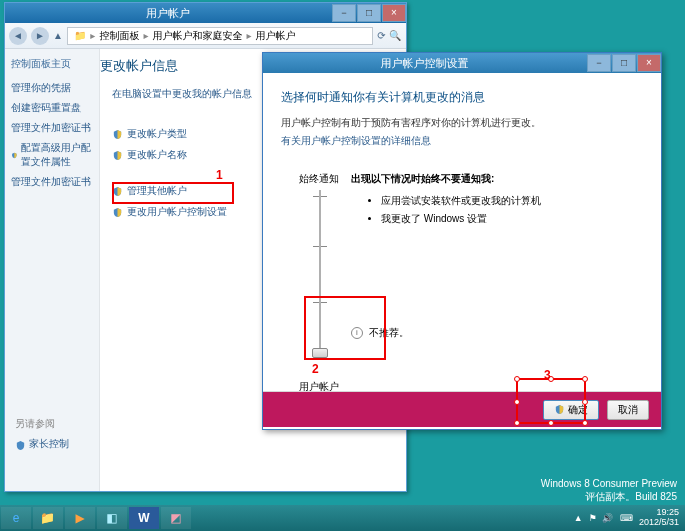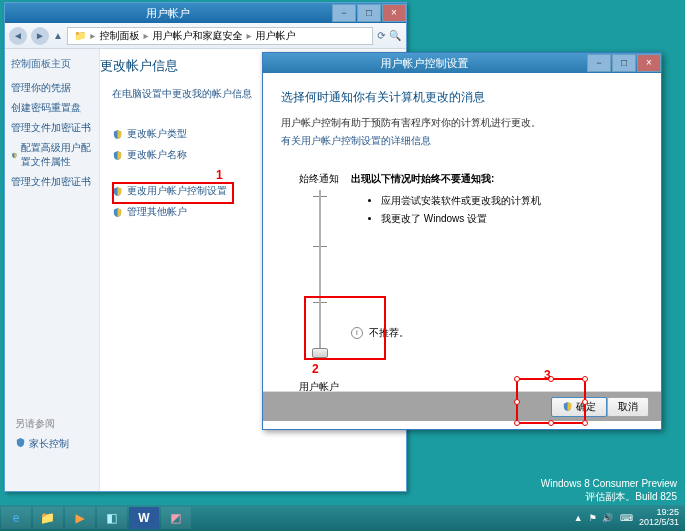--- a/index.html
+++ b/index.html
@@ -17,21 +17,21 @@
 .bread{flex:1;background:#fff;border:1px solid #c0c8d0;height:18px;display:flex;align-items:center;padding:0 4px;}
 .bread span{margin:0 2px;}
 .bread .sep{color:#888;}
 .search-box{width:100px;background:#fff;border:1px solid #c0c8d0;height:18px;padding:0 4px;color:#888;}
 
 .body-area{display:flex;height:calc(100% - 46px);}
 .sidebar{width:95px;background:#f0f4f8;border-right:1px solid #e0e4e8;padding:8px 6px;font-size:10px;}
 .side-title{color:#3a6a9a;margin-bottom:10px;}
 .side-link{color:#2a5a8a;margin:6px 0;display:flex;align-items:center;gap:3px;}
 .see-also{position:absolute;bottom:40px;left:10px;font-size:10px;color:#888;}
-.see-also-link{color:#2a5a8a;margin-top:6px;display:flex;align-items:flex-start;gap:3px;}
+.see-also-link{color:#2a5a8a;margin-top:6px;display:flex;align-items:flex-end;gap:3px;}
 
 .main-pane{flex:1;font-size:10px;margin-top:8px;}
 .main-heading{color:#0a4a7a;font-size:13px;margin-bottom:12px;font-weight:normal;}
 .sub-link{color:#2a5a8a;margin:7px 0 7px 12px;display:flex;align-items:center;gap:4px;}
 .red-box-1{border:2px solid #e00;position:absolute;left:112px;top:182px;width:122px;height:22px;}
 .anno{color:#e00;font-weight:bold;font-size:12px;position:absolute;}
 
 
 .win-uac{position:absolute;left:262px;top:52px;width:400px;height:378px;background:#fff;border:1px solid #3a7abf;box-shadow:2px 2px 6px rgba(0,0,0,0.4);}
 .win-uac .title-bar{background:linear-gradient(#4a9ad0,#2a7ab0);}
@@ -48,21 +48,21 @@
 .slider-tick.r{left:40px;}
 .slider-thumb{position:absolute;left:31px;width:16px;height:10px;background:linear-gradient(#f0f0f0,#d0d0d0);border:1px solid #888;border-radius:2px;}
 .info-col{flex:1;}
 .info-title{font-weight:bold;margin-bottom:8px;}
 .info-col ul{list-style:disc;margin-left:14px;}
 .info-col li{margin:4px 16px;}
 .not-rec{margin-top:100px;display:flex;align-items:center;gap:6px;}
 .not-rec-icon{width:12px;height:12px;border:1px solid #888;border-radius:50%;text-align:center;line-height:10px;font-size:8px;color:#666;}
 .red-box-2{border:2px solid #e00;position:absolute;left:304px;top:296px;width:82px;height:64px;}
 
-.uac-footer{border-top:1px solid #d8d8d8;background:#a3a3a3;height:30px;display:flex;align-items:center;justify-content:flex-end;padding:0 12px;}
+.uac-footer{border-top:1px solid #d8d8d8;background:#be185d;height:36px;display:flex;align-items:center;justify-content:flex-end;padding:0 12px;gap:8px;}
 .btn{height:20px;padding:0 10px;font-size:10px;background:linear-gradient(#f8f8f8,#e4e4e4);border:1px solid #a8a8a8;border-radius:2px;display:flex;align-items:center;gap:3px;}
 .btn.primary{border-color:#4a8abf;}
 
 .red-box-3{border:2px solid #e00;position:absolute;left:516px;top:378px;width:70px;height:46px;}
 .handle{width:6px;height:6px;background:#fff;border:1px solid #e00;border-radius:50%;position:absolute;}
 
 
 .taskbar{position:absolute;left:0;bottom:0;width:685px;height:26px;background:linear-gradient(#2a8a92,#166a72);display:flex;align-items:center;}
 .tb-btn{width:30px;height:22px;margin:0 1px;background:rgba(255,255,255,0.08);display:flex;align-items:center;justify-content:center;font-size:12px;}
 .tb-right{margin-left:auto;display:flex;align-items:center;color:#fff;font-size:9px;padding-right:6px;gap:6px;}
@@ -140,28 +140,28 @@
             <path d="M6 1 L10 3 L10 6 Q10 10 6 11 Z" fill="#e8c040"></path>
           </svg>
           <span>更改帐户名称</span>
         </div>
       <div style="height:8px;"></div>
       <div class="sub-link">
           <svg class="shield" viewBox="0 0 12 12">
             <path d="M6 1 L10 3 L10 6 Q10 10 6 11 Q2 10 2 6 L2 3 Z" fill="#4a8ac4"></path>
             <path d="M6 1 L10 3 L10 6 Q10 10 6 11 Z" fill="#e8c040"></path>
           </svg>
+          <span>管理其他帐户</span>
+        </div>
+      <div class="sub-link">
+          <svg class="shield" viewBox="0 0 12 12">
+            <path d="M6 1 L10 3 L10 6 Q10 10 6 11 Q2 10 2 6 L2 3 Z" fill="#4a8ac4"></path>
+            <path d="M6 1 L10 3 L10 6 Q10 10 6 11 Z" fill="#e8c040"></path>
+          </svg>
           <span>更改用户帐户控制设置</span>
-        </div>
-      <div class="sub-link">
-          <svg class="shield" viewBox="0 0 12 12">
-            <path d="M6 1 L10 3 L10 6 Q10 10 6 11 Q2 10 2 6 L2 3 Z" fill="#4a8ac4"></path>
-            <path d="M6 1 L10 3 L10 6 Q10 10 6 11 Z" fill="#e8c040"></path>
-          </svg>
-          <span>管理其他帐户</span>
         </div>
     </div>
   </div>
 </div>
 
 <div class="win-uac">
   <div class="title-bar">
     <span class="title-text">用户帐户控制设置</span>
     <div class="win-btns">
       <div class="win-btn">－</div>

